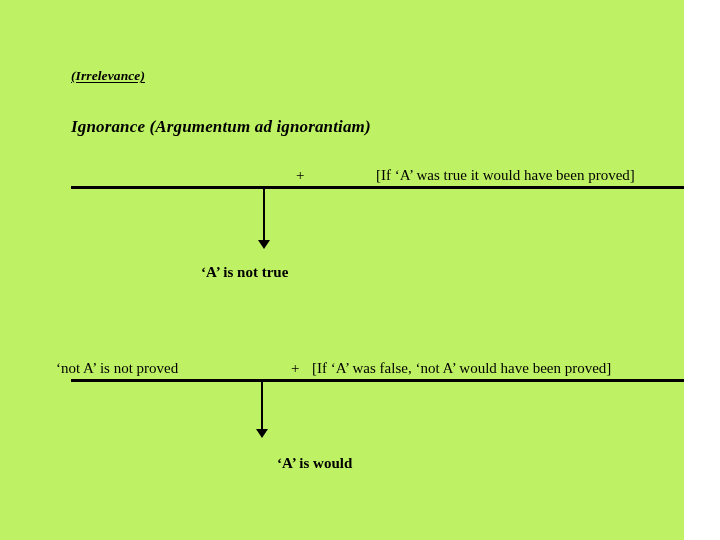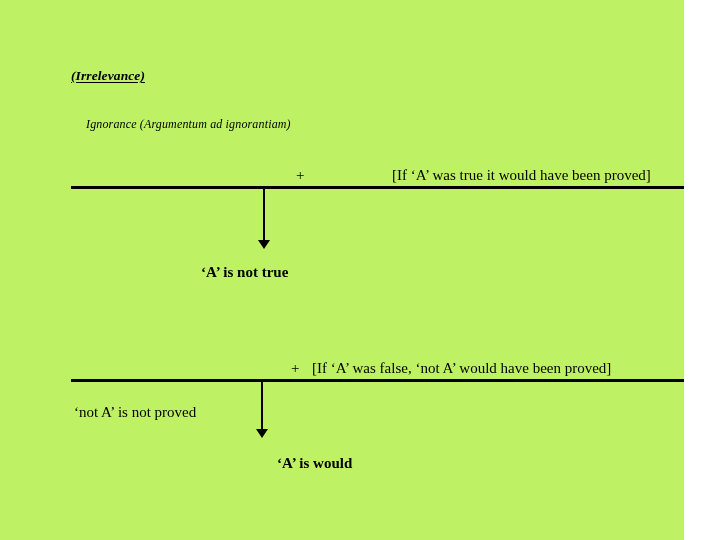--- a/index.html
+++ b/index.html
@@ -30,24 +30,24 @@
     top: 68px;
     font-size: 13.5px;
     font-weight: bold;
     font-style: italic;
     text-decoration: underline;
     text-underline-offset: 2px;
     letter-spacing: 0.1px;
     white-space: nowrap;
   }
   .heading-ignorance {
-    left: 86px;
+    left: 71px;
     top: 117px;
-    font-size: 12px;
-    font-weight: normal;
+    font-size: 17px;
+    font-weight: bold;
     font-style: italic;
     letter-spacing: 0.15px;
     white-space: nowrap;
   }
 
   
   .premise-row {
     left: 0;
     width: 720px;
     height: 22px;
@@ -57,23 +57,23 @@
     top: 0;
     font-size: 15px;
     white-space: nowrap;
     line-height: 20px;
   }
   #row1 { top: 165px; }
   #row2 { top: 358px; }
 
   #row1 .premise-left   { left: 71px; }
   #row1 .plus-sign      { left: 296px; }
-  #row1 .premise-right  { left: 392px; }
+  #row1 .premise-right  { left: 376px; }
 
-  #row2 .premise-left   { left: 74px; margin-top: 44px; }
+  #row2 .premise-left   { left: 56px; }
   #row2 .plus-sign      { left: 291px; }
   #row2 .premise-right  { left: 312px; }
 
   
   .inference-rule {
     position: absolute;
     left: 71px;
     width: 649px;
     height: 3px;
     background: #000000;

